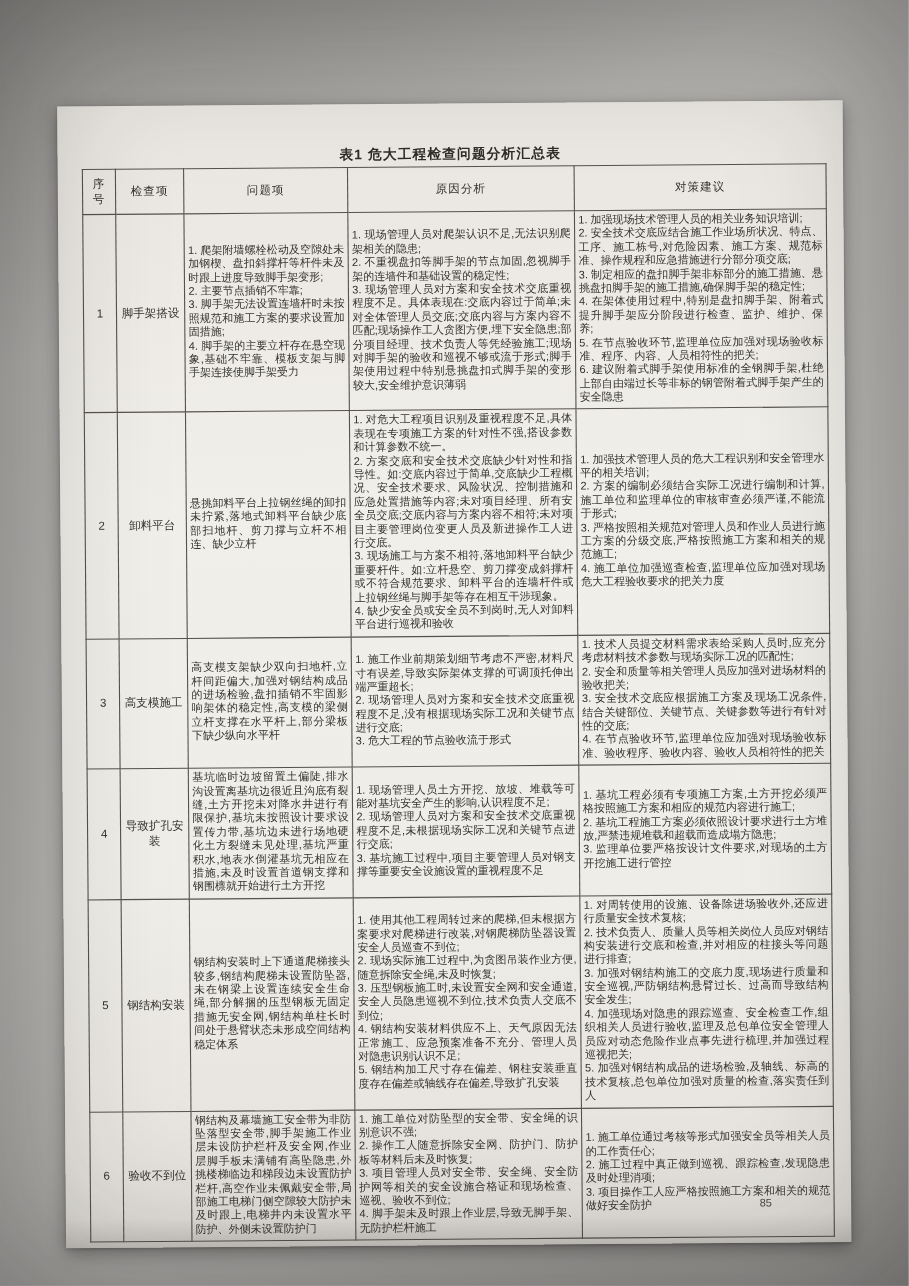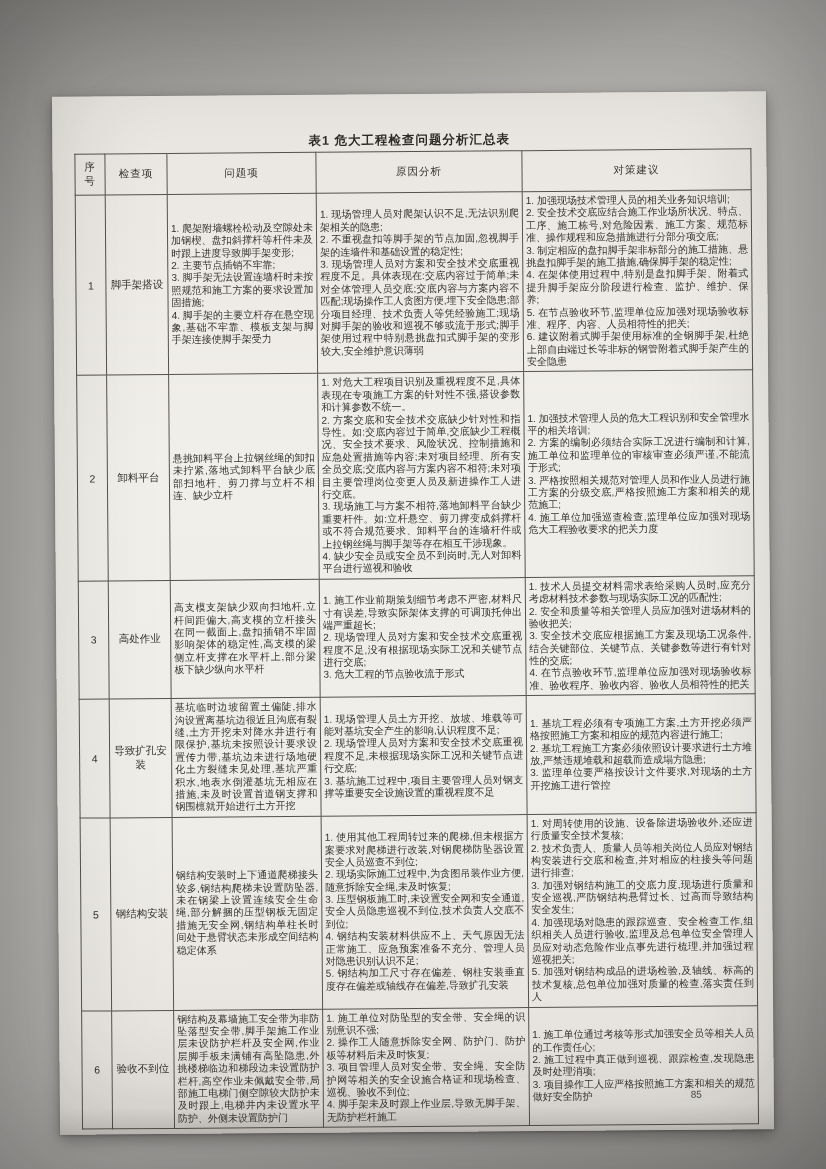--- a/index.html
+++ b/index.html
@@ -147,22 +147,22 @@
 2. 方案交底和安全技术交底缺少针对性和指导性。如:交底内容过于简单,交底缺少工程概况、安全技术要求、风险状况、控制措施和应急处置措施等内容;未对项目经理、所有安全员交底;交底内容与方案内容不相符;未对项目主要管理岗位变更人员及新进操作工人进行交底。
 3. 现场施工与方案不相符,落地卸料平台缺少重要杆件。如:立杆悬空、剪刀撑变成斜撑杆或不符合规范要求、卸料平台的连墙杆件或上拉钢丝绳与脚手架等存在相互干涉现象。
 4. 缺少安全员或安全员不到岗时,无人对卸料平台进行巡视和验收</td>
         <td class="c-text">1. 加强技术管理人员的危大工程识别和安全管理水平的相关培训;
 2. 方案的编制必须结合实际工况进行编制和计算,施工单位和监理单位的审核审查必须严谨,不能流于形式;
 3. 严格按照相关规范对管理人员和作业人员进行施工方案的分级交底,严格按照施工方案和相关的规范施工;
 4. 施工单位加强巡查检查,监理单位应加强对现场危大工程验收要求的把关力度</td>
       </tr>
       <tr>
         <td class="c-no">3</td>
-        <td class="c-item">高处作业</td>
-        <td class="c-text">高支模支架缺少双向扫地杆,立杆间距偏大,高支模的立杆接头在同一截面上,盘扣插销不牢固影响架体的稳定性,高支模的梁侧立杆支撑在水平杆上,部分梁板下缺少纵向水平杆</td>
+        <td class="c-item">高支模施工</td>
+        <td class="c-text">高支模支架缺少双向扫地杆,立杆间距偏大,加强对钢结构成品的进场检验,盘扣插销不牢固影响架体的稳定性,高支模的梁侧立杆支撑在水平杆上,部分梁板下缺少纵向水平杆</td>
         <td class="c-text">1. 施工作业前期策划细节考虑不严密,材料尺寸有误差,导致实际架体支撑的可调顶托伸出端严重超长;
 2. 现场管理人员对方案和安全技术交底重视程度不足,没有根据现场实际工况和关键节点进行交底;
 3. 危大工程的节点验收流于形式</td>
         <td class="c-text">1. 技术人员提交材料需求表给采购人员时,应充分考虑材料技术参数与现场实际工况的匹配性;
 2. 安全和质量等相关管理人员应加强对进场材料的验收把关;
 3. 安全技术交底应根据施工方案及现场工况条件,结合关键部位、关键节点、关键参数等进行有针对性的交底;
 4. 在节点验收环节,监理单位应加强对现场验收标准、验收程序、验收内容、验收人员相符性的把关</td>
       </tr>
       <tr>
         <td class="c-no">4</td>

